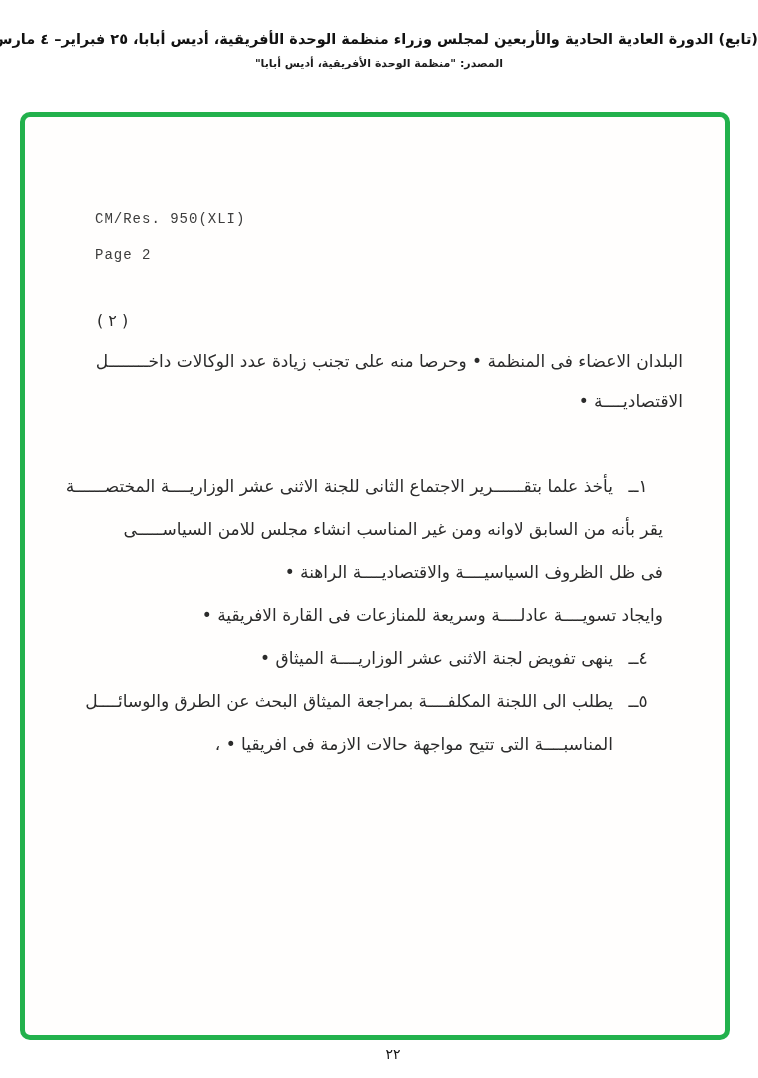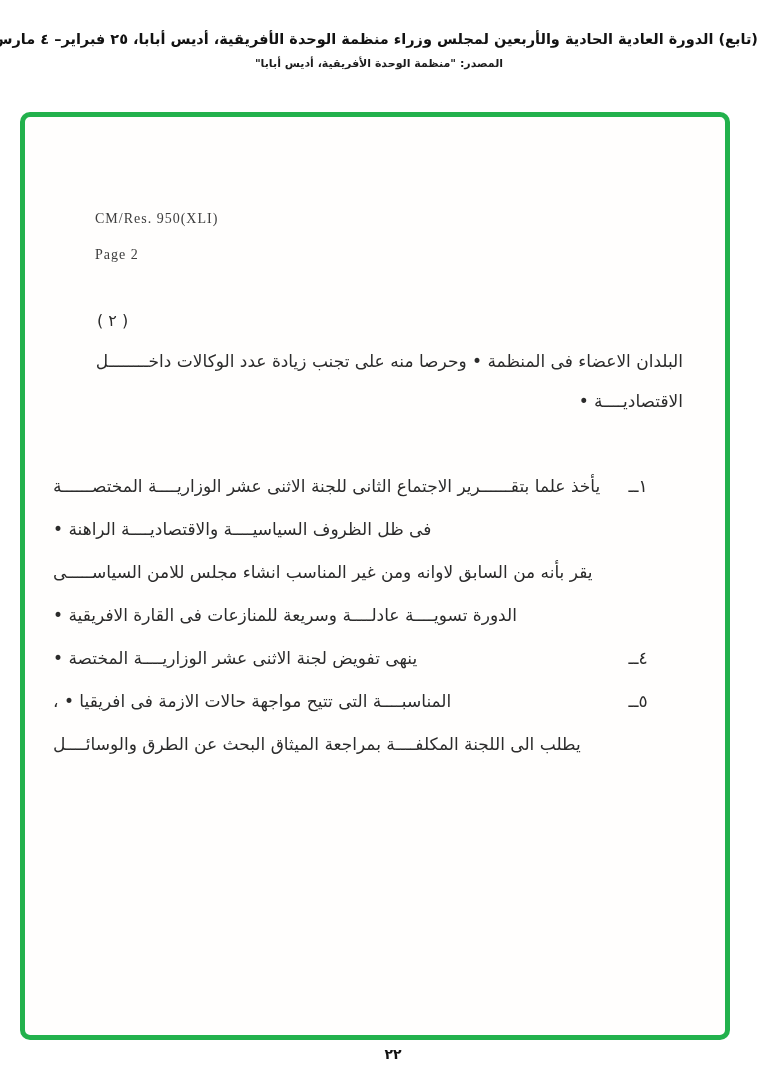--- a/index.html
+++ b/index.html
@@ -35,21 +35,21 @@
     position: absolute;
     left: 20px; top: 112px;
     width: 710px; height: 928px;
     border: 5px solid #22b14c;
     border-radius: 10px;
     background: #fffefd;
   }
   .doc-ref {
     position: absolute;
     left: 70px; top: 84px;
-    font-family: Liberation Serif, serif;
+    font-family: Liberation Mono, monospace;
     font-size: 14px;
     line-height: 36px;
     color: #3d3d3d;
     letter-spacing: 1px;
   }
   .cont-mark {
     position: absolute;
     left: 72px; top: 194px;
     font-size: 16px;
     color: #2d2d2d;
@@ -72,29 +72,29 @@
   }
   .item { display: flex; }
   .item-num {
     flex: 0 0 50px;
     width: 50px;
     line-height: 43px;
     text-align: center;
   }
   .item-body {
     flex: 1;
-    text-align: left;
+    text-align: right;
     line-height: 43px;
   }
-  .doc-line { white-space: nowrap; }
+  .doc-line { white-space: nowrap; margin-left: 20px; }
   .page-num {
     position: absolute;
     top: 1046px; left: 0; right: 0;
     text-align: center;
-    font-weight: bold;
+    font-weight: normal;
     font-size: 14px;
     color: #121212;
     padding-left: 28px;
   }
 </style>
 </head>
 <body>
 
 <div class="page">
 
@@ -121,43 +121,43 @@
 
       <div class="item">
         <div class="item-num">١ــ</div>
         <div class="item-body">
           <div class="doc-line">يأخذ علما بتقــــــرير الاجتماع الثانى للجنة الاثنى عشر الوزاريــــة المختصــــــة</div>
         </div>
       </div>
 
       <div class="item">
         <div class="item-body">
+          <div class="doc-line">يقر بأنه من السابق لاوانه ومن غير المناسب انشاء مجلس للامن السياســـــى</div>
           <div class="doc-line">فى ظل الظروف السياسيــــة والاقتصاديــــة الراهنة •</div>
-          <div class="doc-line">يقر بأنه من السابق لاوانه ومن غير المناسب انشاء مجلس للامن السياســـــى</div>
         </div>
       </div>
 
       <div class="item">
         <div class="item-body">
-          <div class="doc-line">الدورة تسويــــة عادلــــة وسريعة للمنازعات فى القارة الافريقية •</div>
+          <div class="doc-line">وايجاد تسويــــة عادلــــة وسريعة للمنازعات فى القارة الافريقية •</div>
         </div>
       </div>
 
       <div class="item">
         <div class="item-num">٤ــ</div>
         <div class="item-body">
-          <div class="doc-line">ينهى تفويض لجنة الاثنى عشر الوزاريــــة المختصة •</div>
+          <div class="doc-line">ينهى تفويض لجنة الاثنى عشر الوزاريــــة الميثاق •</div>
         </div>
       </div>
 
       <div class="item">
         <div class="item-num">٥ــ</div>
         <div class="item-body">
+          <div class="doc-line">يطلب الى اللجنة المكلفــــة بمراجعة الميثاق البحث عن الطرق والوسائــــل</div>
           <div class="doc-line">المناسبــــة التى تتيح مواجهة حالات الازمة فى افريقيا • ،</div>
-          <div class="doc-line">يطلب الى اللجنة المكلفــــة بمراجعة الميثاق البحث عن الطرق والوسائــــل</div>
         </div>
       </div>
 
     </div>
   </div>
 
   <div class="page-num">٢٢</div>
 
 </div>
 

